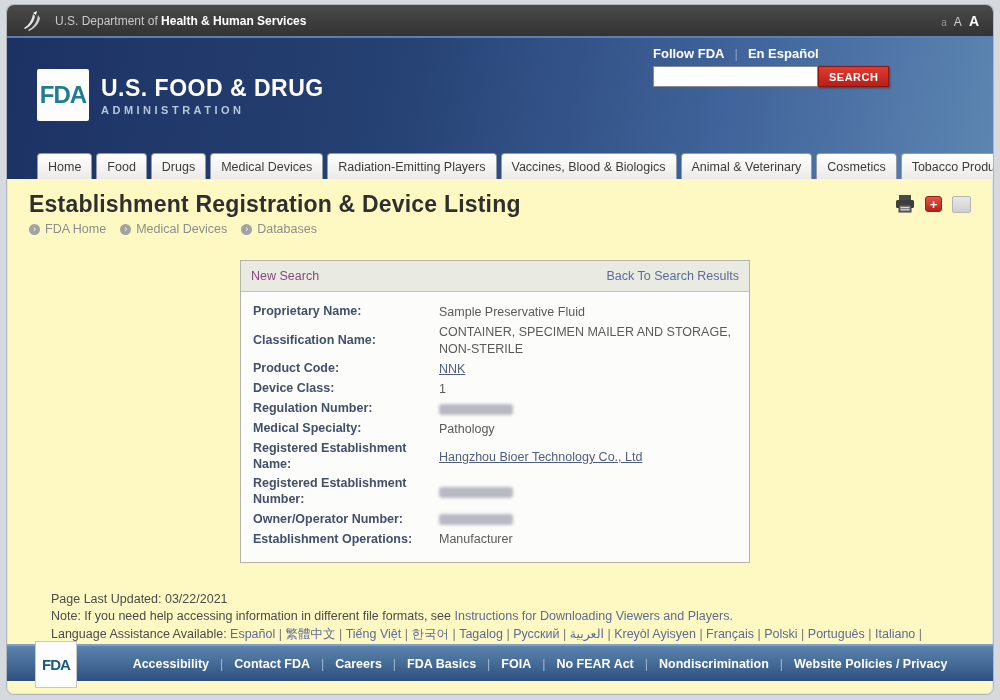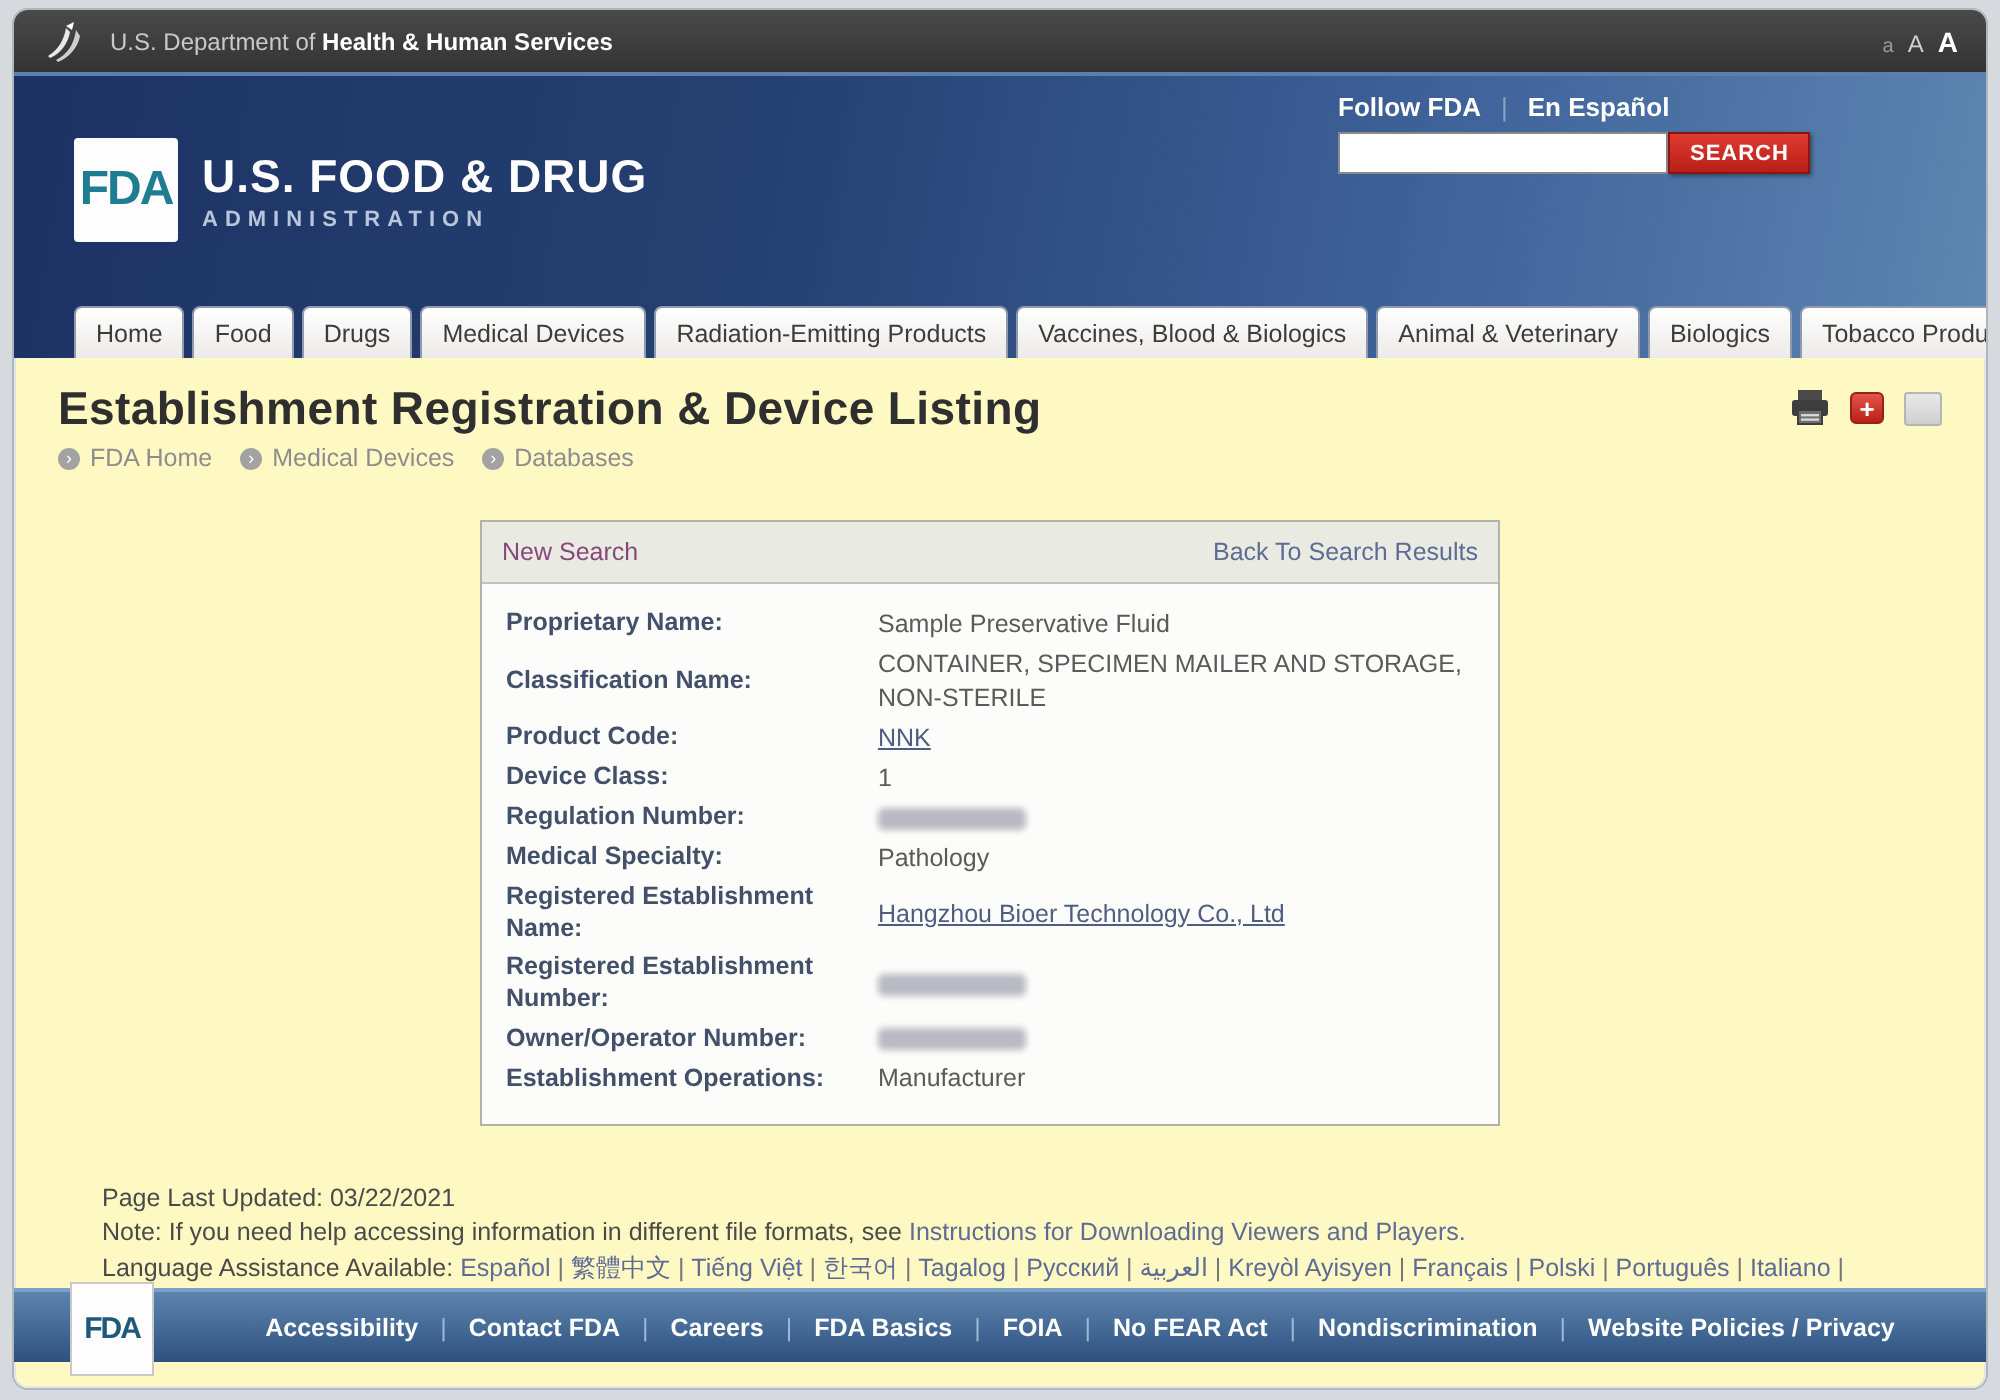--- a/index.html
+++ b/index.html
@@ -22,21 +22,21 @@
   
   .blue-header { height:143px; background:linear-gradient(100deg,#1d3264 0%,#254072 38%,#3f639a 72%,#5d86b2 100%);
                  border-top:2px solid #5a7fb0; position:relative; display:flex; flex-direction:column; }
   .brand { position:absolute; left:30px; top:31px; display:flex; align-items:center; }
   .fda-box { width:52px; height:52px; background:#fdfdfd; border-radius:2px; display:flex; align-items:center; justify-content:center; }
   .fda-box span { font-size:24px; font-weight:bold; color:#1f7d92; letter-spacing:-1px; }
   .brand-text { margin-left:12px; color:#fff; }
   .brand-line1 { font-size:23px; font-weight:bold; letter-spacing:.5px; }
   .brand-line2 { font-size:11px; font-weight:bold; letter-spacing:3.5px; color:#b9c6da; margin-top:2px; }
 
-  .search-zone { position:absolute; right:94px; top:8px; width:230px; }
+  .search-zone { position:absolute; right:110px; top:8px; width:230px; }
   .follow-row { color:#ffffff; font-weight:bold; font-size:13px; display:flex; gap:10px; justify-content:flex-start; margin-bottom:5px; }
   .follow-row .pipe { color:#8aa0c0; font-weight:normal; }
   .search-row { display:flex; }
   .search-input { width:165px; height:21px; border:1px solid #8a8a8a; background:#fff; padding:0 5px; font-size:12px; }
   .search-btn { height:21px; background:linear-gradient(#e03b30,#b71f18); color:#fff; border:1px solid #8d1510;
                 font-size:11px; font-weight:bold; padding:0 10px; letter-spacing:.5px; box-shadow:1px 1px 2px rgba(0,0,0,.4); cursor:pointer; }
 
   
   .tab-row { margin-top:auto; display:flex; gap:4px; padding:0 0 0 30px; }
   .tab { background:linear-gradient(#ffffff,#eceae8); border:1px solid #8f9aae; border-bottom:none;
@@ -132,27 +132,27 @@
     <div class="tab-row">
 
         <span class="tab">Home</span>
 
         <span class="tab">Food</span>
 
         <span class="tab">Drugs</span>
 
         <span class="tab">Medical Devices</span>
 
-        <span class="tab">Radiation-Emitting Products</span>
+        <span class="tab">Radiation-Emitting Players</span>
 
         <span class="tab">Vaccines, Blood &amp; Biologics</span>
 
         <span class="tab">Animal &amp; Veterinary</span>
 
-        <span class="tab">Biologics</span>
+        <span class="tab">Cosmetics</span>
 
         <span class="tab">Tobacco Products</span>
 
     </div>
   </div>
 
   <div class="content">
     <div class="page-title">Establishment Registration &amp; Device Listing</div>
     <div class="breadcrumb">
 

